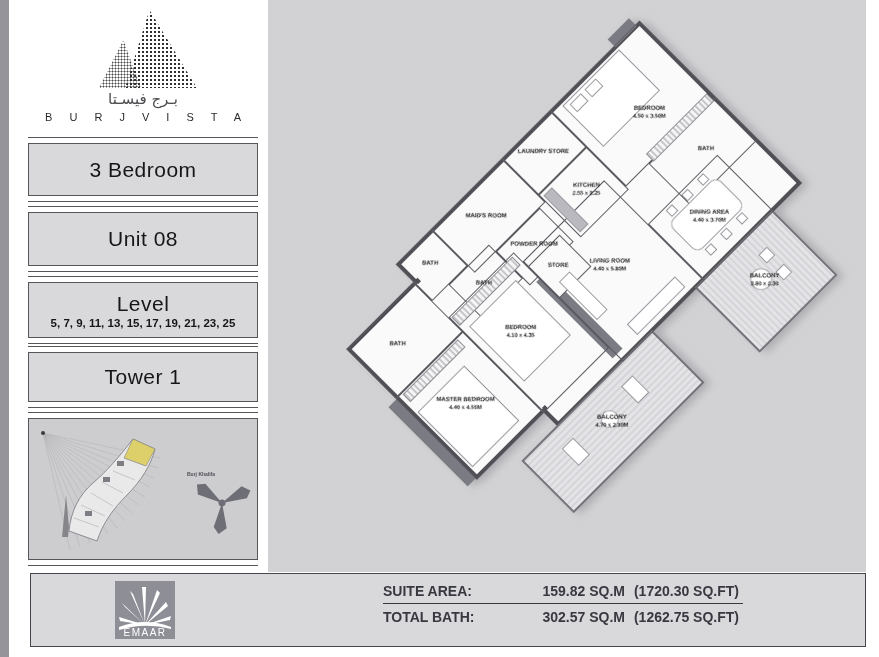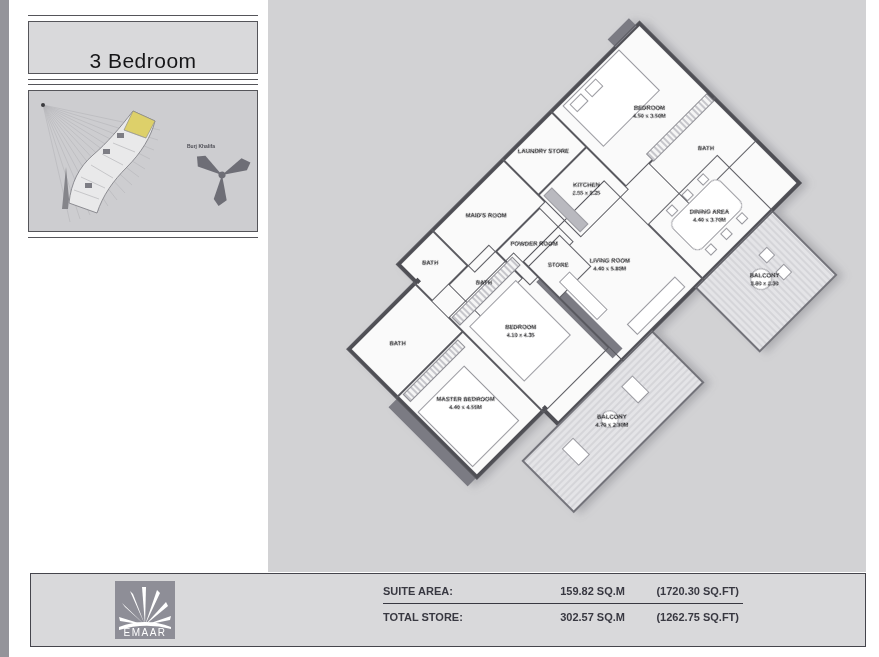--- a/index.html
+++ b/index.html
@@ -11,21 +11,21 @@
   .sidebar { position:absolute; left:28px; top:6px; width:230px; }
   .logo-block { height:122px; text-align:center; padding-top:4px; }
   .tower { position:relative; width:120px; height:78px; margin:0 auto; }
   .peak { position:absolute; bottom:0; background-image:radial-gradient(circle,#2e2e2e 1.05px,transparent 1.25px); background-size:4px 4px; }
   .peak.main { left:42px; width:72px; height:78px; clip-path:polygon(34% 0,100% 100%,0 100%); }
   .peak.small { left:16px; width:42px; height:48px; background-size:3px 3px; background-image:radial-gradient(circle,#4a4a4a .9px,transparent 1.1px); clip-path:polygon(58% 0,100% 100%,0 100%); }
   .arabic { font-family:"DejaVu Sans", sans-serif; font-size:15px; color:#4c4c50; margin-top:2px; }
   .latin { font-size:11px; letter-spacing:7px; color:#2a2a2e; margin-top:3px; padding-left:7px; }
 
   .panel { position:relative; background:#d9d9db; border:1.2px solid #55555a; text-align:center;
-           display:flex; flex-direction:column; justify-content:flex-end; }
+           display:flex; flex-direction:column; justify-content:center; }
   .panel::before, .panel::after { content:""; position:absolute; left:-1px; right:-1px; border-top:1.6px solid #55555a; }
   .panel::before { top:-7px; } .panel::after { bottom:-7px; }
   .panel .ptitle { font-size:21px; color:#161618; letter-spacing:.5px; }
   .panel .psub { font-size:11.5px; font-weight:700; color:#161618; margin-top:1px; }
   .p1 { height:53px; margin-top:15px; }
   .p2 { height:54px; margin-top:16px; }
   .p3 { height:56px; margin-top:16px; }
   .p4 { height:50px; margin-top:14px; }
   .keyplan { height:142px; margin-top:16px; background:#cdcdd0; }
   .keyplan svg { width:100%; height:100%; display:block; }
@@ -46,37 +46,55 @@
   .furn { position:absolute; background:#ffffff; border:.9px solid #9a9aa0; }
   .furn.round { border-radius:50%; }
   .furn.dark { background:#b9b9bf; }
   .rlabel { position:absolute; transform:translate(-50%,-50%) rotate(45deg); text-align:center;
             font-size:6px; font-weight:700; color:#17171a; line-height:1.3; white-space:nowrap; }
   .rlabel .dims { display:block; font-size:5.6px; font-weight:600; }
 
   
   .footer { position:absolute; left:30px; top:573px; width:836px; height:74px; background:#d9d9db; border:1.3px solid #45454c; }
   .emaar { position:absolute; left:84px; top:7px; }
-  .areas { position:absolute; left:352px; top:9px; font-size:11px; font-weight:700; color:#383841; }
+  .areas { position:absolute; left:352px; top:9px; font-size:14px; font-weight:700; color:#383841; }
   .arow { line-height:16px; }
   .arow .lab { display:inline-block; width:150px; }
   .arow .val { display:inline-block; width:92px; text-align:right; }
   .arow .par { display:inline-block; width:114px; text-align:right; }
   .adiv { width:360px; border-top:1.4px solid #383841; margin:4px 0 5px 0; }
 </style>
 </head>
 <body>
 
 <div class="page">
   <div class="left-band"></div>
 
   <div class="sidebar">
+    <div class="logo-block">
+      <div class="tower">
+        <div class="peak small"></div>
+        <div class="peak main"></div>
+      </div>
+      <div class="arabic">بـرج فيسـتا</div>
+      <div class="latin">B U R J   V I S T A</div>
+    </div>
 
     <div class="panel p1">
       <div class="ptitle">3 Bedroom</div>
+    </div>
+    <div class="panel p2">
+      <div class="ptitle">Unit 08</div>
+    </div>
+    <div class="panel p3">
+      <div class="ptitle">Level</div>
+      <div class="psub">5, 7, 9, 11, 13, 15, 17, 19, 21, 23, 25</div>
+    </div>
+    <div class="panel p4">
+      <div class="ptitle">Tower 1</div>
     </div>
 
     <div class="panel keyplan">
       <svg viewBox="0 0 228 140">
 
         <g stroke="#b0b0b4" stroke-width="0.5">
           <line x1="14" y1="14" x2="131" y2="39"></line>
             <line x1="14" y1="14" x2="129" y2="49"></line>
           <line x1="14" y1="14" x2="125" y2="59"></line>
             <line x1="14" y1="14" x2="121" y2="68"></line>
@@ -213,17 +231,17 @@
       <path d="M4,46 Q30,36 56,46 L56,48 Q30,41 4,49 Z" fill="#ffffff"></path>
       <text x="30" y="55" text-anchor="middle" font-size="10" letter-spacing="1.5" fill="#ffffff">EMAAR</text>
     </svg>
 
     <div class="areas">
       <div class="arow">
         <span class="lab">SUITE AREA:</span><span class="val">159.82 SQ.M</span><span class="par">(1720.30 SQ.FT)</span>
       </div>
       <div class="adiv"></div>
       <div class="arow">
-        <span class="lab">TOTAL STORE:</span><span class="val">302.57 SQ.M</span><span class="par">(1262.75 SQ.FT)</span>
+        <span class="lab">TOTAL BATH:</span><span class="val">302.57 SQ.M</span><span class="par">(1262.75 SQ.FT)</span>
       </div>
     </div>
   </div>
 </div>
 
 </body></html>

